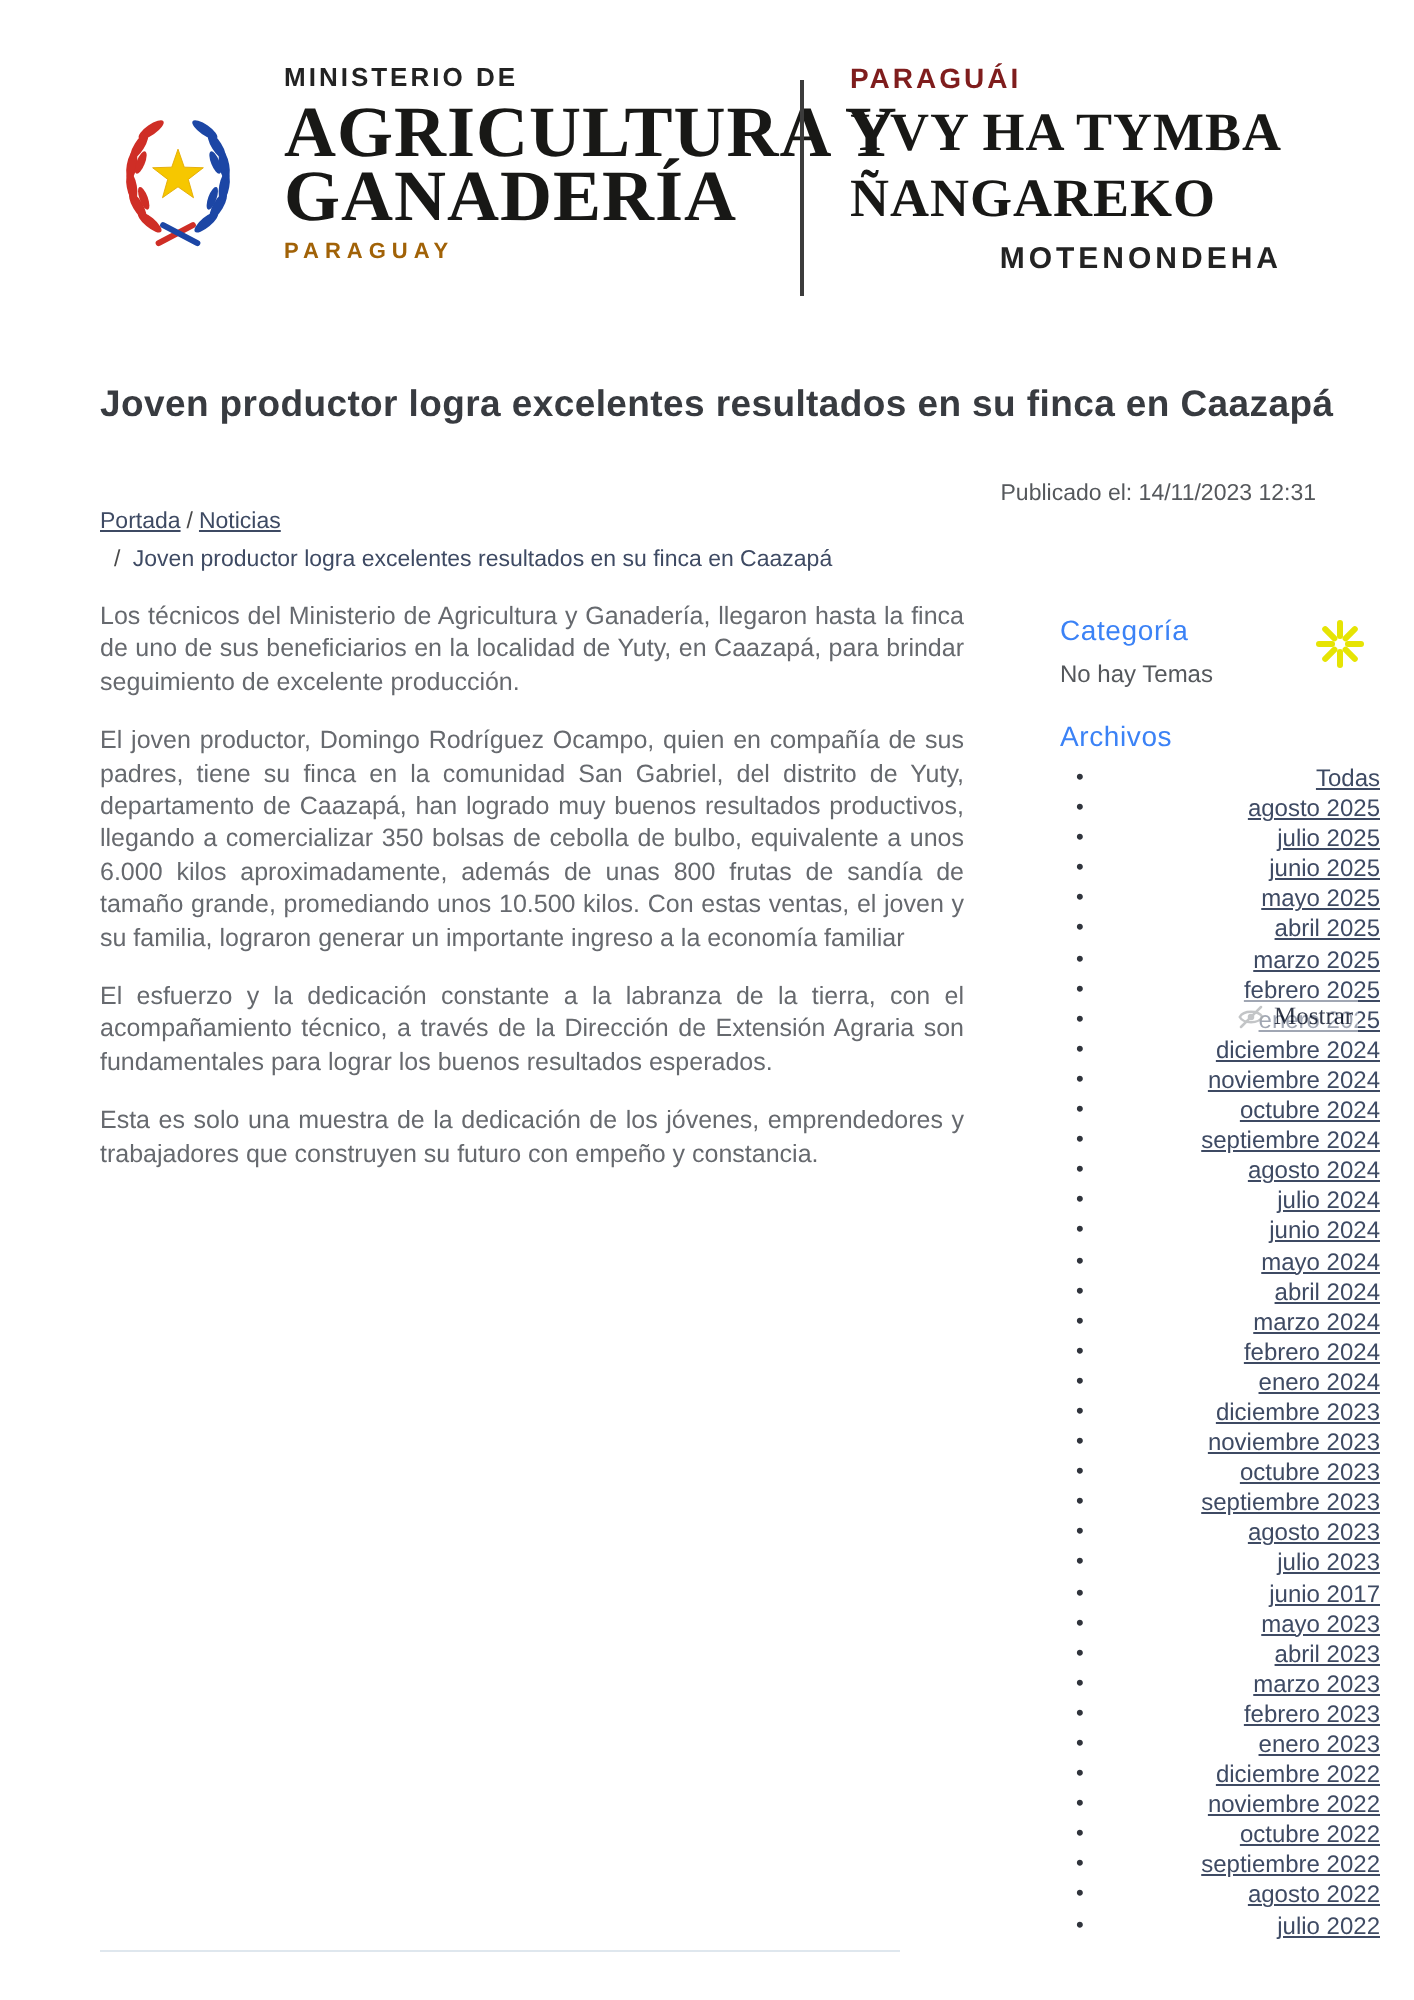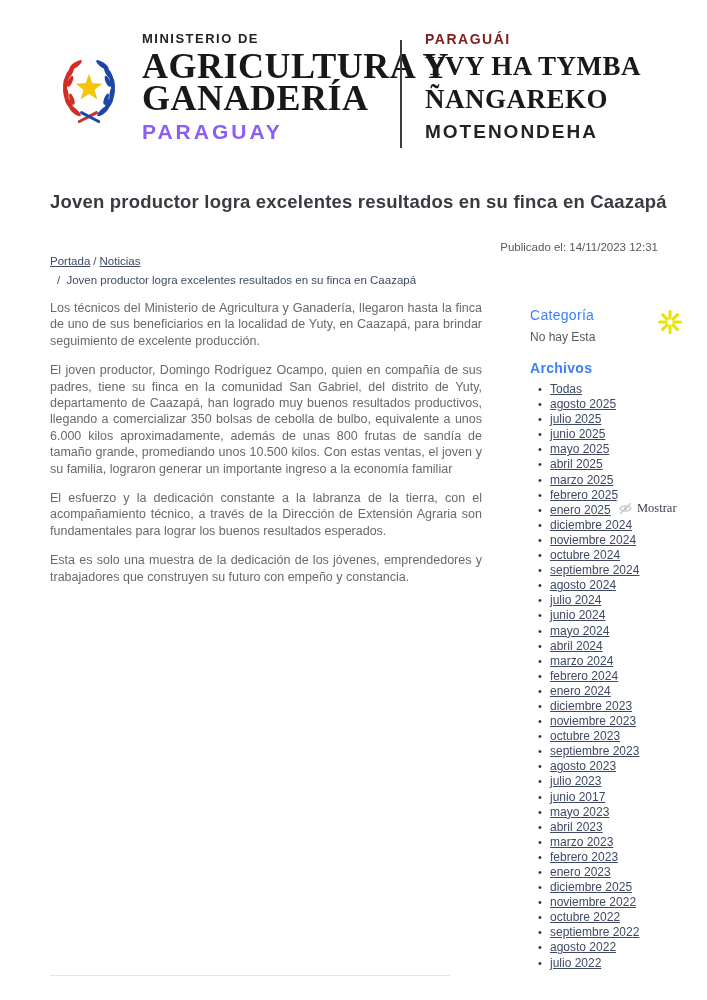--- a/index.html
+++ b/index.html
@@ -12,27 +12,27 @@
   }
   .page { position:relative; width:707px; height:1000px; background:#fff; }
 
   
   .header { position:absolute; left:0; top:0; width:707px; height:170px; }
   .emblem { position:absolute; left:50px; top:44px; width:78px; height:82px; }
   .mag-text { position:absolute; left:142px; top:31px; color:#1d1d1b; }
   .mag-top   { font-size:13px; font-weight:600; letter-spacing:1.5px; color:#232323; }
   .mag-serif { font-family:"Liberation Serif", serif; font-weight:700; font-size:36px; line-height:32px; letter-spacing:0.5px; color:#181816; margin-top:4px; }
   .mag-serif.second { margin-top:0; }
-  .mag-bottom { font-size:21px; font-weight:700; letter-spacing:3px; color:#8b5cf6; margin-top:6px; }
+  .mag-bottom { font-size:11px; font-weight:700; letter-spacing:3px; color:#a16207; margin-top:6px; }
   .header-divider { position:absolute; left:400px; top:40px; width:2px; height:108px; background:#3c3c3c; }
   .gua-text { position:absolute; left:425px; top:31px; color:#1d1d1b; }
   .gua-top    { font-size:14px; font-weight:700; letter-spacing:1.5px; color:#7f1d1d; }
   .gua-serif  { font-family:"Liberation Serif", serif; font-weight:700; font-size:27px; line-height:33px; letter-spacing:0.5px; color:#181816; margin-top:3px; }
   .gua-serif.second { margin-top:0; }
-  .gua-bottom { font-size:19px; font-weight:700; letter-spacing:2px; color:#232323; margin-top:5px; }
+  .gua-bottom { font-size:15px; font-weight:700; letter-spacing:2px; color:#232323; margin-top:5px;text-align:right; }
 
   
   .article-title {
     position:absolute; left:50px; top:191px; width:618px;
     font-size:18.5px; font-weight:700; line-height:22.5px; color:#383b40;
     letter-spacing:0.2px;
   }
   .breadcrumb { position:absolute; left:50px; top:241px; width:440px; font-size:11.5px; line-height:16px; color:#3e4a63;margin-top:12px; }
   .breadcrumb a { color:#3e4a63; text-decoration:underline; cursor:pointer; }
   .crumb-sep { color:#4a4a4a; padding:0 3px; }
@@ -43,22 +43,22 @@
   .article-body { position:absolute; left:50px; top:300px; width:432px; }
   .para {
     font-size:12.5px; line-height:16.4px; color:#66696e;
     text-align:justify; margin-bottom:13px;
   }
 
   
   .sidebar { position:absolute; left:530px; top:307px; width:160px; }
   .side-heading { font-size:14px; color:#3b82f6; letter-spacing:0.3px; }
   .side-empty { font-size:12px; color:#55585c; margin-top:7px; }
-  .archives-heading { margin-top:16px;font-weight:bold; }
-  .arch-list { list-style:none; margin-top:6px; padding-left:20px; }
+  .archives-heading { margin-top:16px; }
+  .arch-list { list-style:none; margin-top:6px; padding-left:20px;text-align:right; }
   .arch-item { position:relative; font-size:12px; line-height:15.1px; }
   .arch-item::before { content:"•"; position:absolute; left:-12px; color:#30343c; font-size:11px; }
   .arch-item a { color:#3e4a63; text-decoration:underline; cursor:pointer; }
 
   
   .access-btn { position:absolute; left:657px; top:309px; width:26px; height:26px; cursor:pointer; }
 
   
   .mostrar-chip {
     position:absolute; left:616px; top:500px; display:flex; align-items:center; gap:4px;
@@ -136,21 +136,21 @@
 
       <p class="para">El joven productor, Domingo Rodríguez Ocampo, quien en compañía de sus padres, tiene su finca en la comunidad San Gabriel, del distrito de Yuty, departamento de Caazapá, han logrado muy buenos resultados productivos, llegando a comercializar 350 bolsas de cebolla de bulbo, equivalente a unos 6.000 kilos aproximadamente, además de unas 800 frutas de sandía de tamaño grande, promediando unos 10.500 kilos. Con estas ventas, el joven y su familia, lograron generar un importante ingreso a la economía familiar</p>
 
       <p class="para">El esfuerzo y la dedicación constante a la labranza de la tierra, con el acompañamiento técnico, a través de la Dirección de Extensión Agraria son fundamentales para lograr los buenos resultados esperados.</p>
 
       <p class="para">Esta es solo una muestra de la dedicación de los jóvenes, emprendedores y trabajadores que construyen su futuro con empeño y constancia.</p>
     </main>
 
   <aside class="sidebar">
     <div class="side-heading">Categoría</div>
-    <div class="side-empty">No hay Esta</div>
+    <div class="side-empty">No hay Temas</div>
     <div class="side-heading archives-heading">Archivos</div>
     <ul class="arch-list">
 
         <li class="arch-item"><a href="#">Todas</a></li>
 
         <li class="arch-item"><a href="#">agosto 2025</a></li>
 
         <li class="arch-item"><a href="#">julio 2025</a></li>
 
         <li class="arch-item"><a href="#">junio 2025</a></li>
@@ -206,21 +206,21 @@
         <li class="arch-item"><a href="#">mayo 2023</a></li>
 
         <li class="arch-item"><a href="#">abril 2023</a></li>
 
         <li class="arch-item"><a href="#">marzo 2023</a></li>
 
         <li class="arch-item"><a href="#">febrero 2023</a></li>
 
         <li class="arch-item"><a href="#">enero 2023</a></li>
 
-        <li class="arch-item"><a href="#">diciembre 2025</a></li>
+        <li class="arch-item"><a href="#">diciembre 2022</a></li>
 
         <li class="arch-item"><a href="#">noviembre 2022</a></li>
 
         <li class="arch-item"><a href="#">octubre 2022</a></li>
 
         <li class="arch-item"><a href="#">septiembre 2022</a></li>
 
         <li class="arch-item"><a href="#">agosto 2022</a></li>
 
         <li class="arch-item"><a href="#">julio 2022</a></li>

